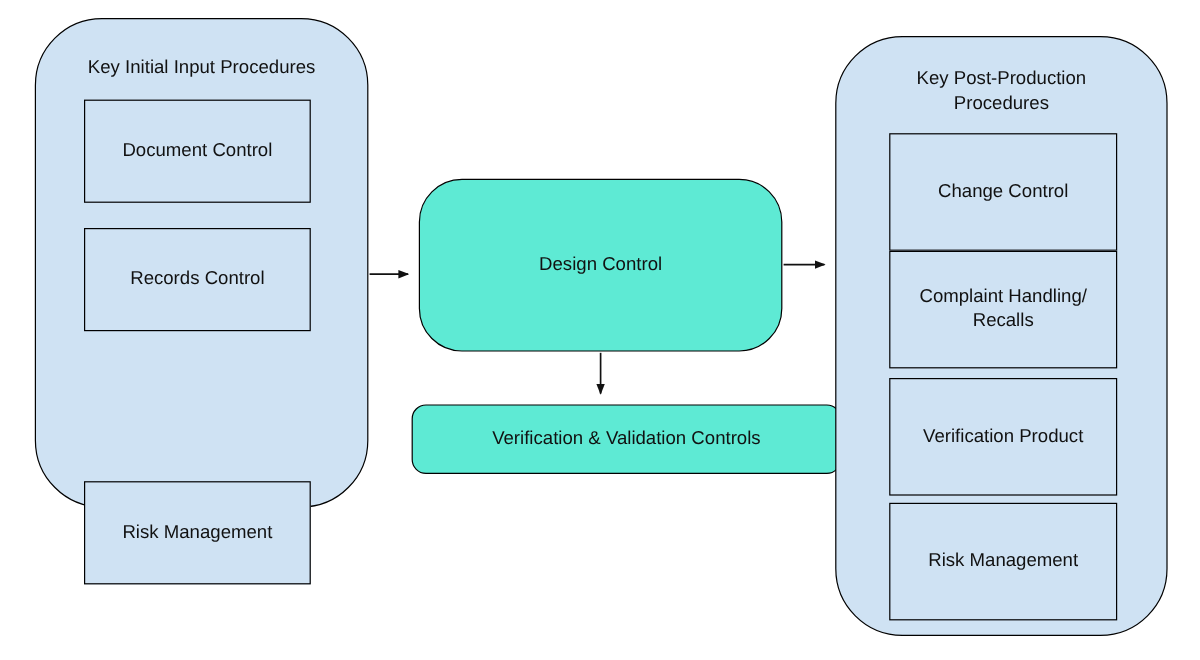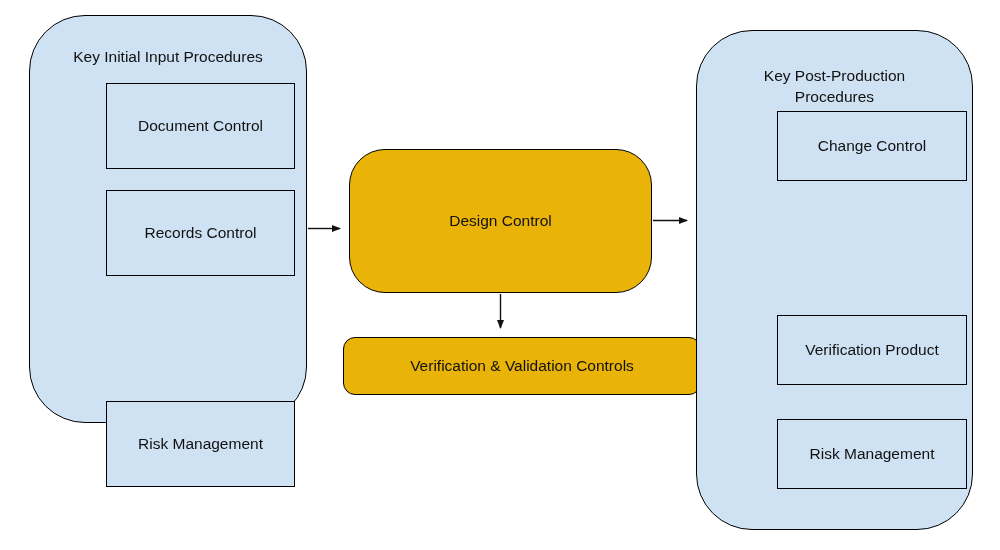--- a/index.html
+++ b/index.html
@@ -32,48 +32,47 @@
     width: 277px; height: 500px;
   }
   .panel-title {
     text-align: center;
     font-size: 15.5px;
     line-height: 1.35;
     color: #111111;
     padding: 0 26px;
   }
   .panel-left .panel-title { margin-top: 31px; }
-  .panel-right .panel-title { margin-top: 35px; }
+  .panel-right .panel-title { margin-top: 25px; }
   .box {
     position: absolute;
     background: #cfe2f3;
     border: 1px solid #000000;
     box-sizing: border-box;
     display: flex;
     align-items: center;
     justify-content: center;
     text-align: center;
     font-size: 15.5px;
     line-height: 1.3;
     padding: 4px 10px;
-    margin-left: 36px;
   }
   .panel-left .box  { left: 40px; width: 189px; height: 86px; }
-  .panel-right .box { left: 44px; width: 190px; height: 70px; }
+  .panel-right .box { left: 44px; width: 190px; height: 98px; }
   .lbox-0 { top: 67px; }
   .lbox-1 { top: 174px; }
   .lbox-2 { top: 279px; }
   .lbox-3 { top: 385px; }
   .rbox-0 { top: 80px; }
   .rbox-1 { top: 178px; }
   .rbox-2 { top: 284px; }
   .rbox-3 { top: 388px; }
   .rounded-node {
     position: absolute;
-    background: #eab308;
+    background: #5eead4;
     border: 1px solid #000000;
     box-sizing: border-box;
     display: flex;
     align-items: center;
     justify-content: center;
     text-align: center;
     font-size: 15.5px;
     padding: 4px 0;
   }
   .design-node {
@@ -117,20 +116,23 @@
 
   <div class="rounded-node vv-node">
     <span>Verification &amp; Validation Controls</span>
   </div>
 
   <div class="panel panel-right">
     <div class="panel-title">Key Post-Production Procedures</div>
     <div class="box rbox-0">
       <span>Change Control</span>
     </div>
+    <div class="box rbox-1">
+      <span>Complaint Handling/ Recalls</span>
+    </div>
     <div class="box rbox-2">
       <span>Verification Product</span>
     </div>
     <div class="box rbox-3">
       <span>Risk Management</span>
     </div>
   </div>
 
   <svg class="arrow-layer" width="1000" height="550" viewBox="0 0 1000 550" xmlns="http://www.w3.org/2000/svg">
     <defs>

